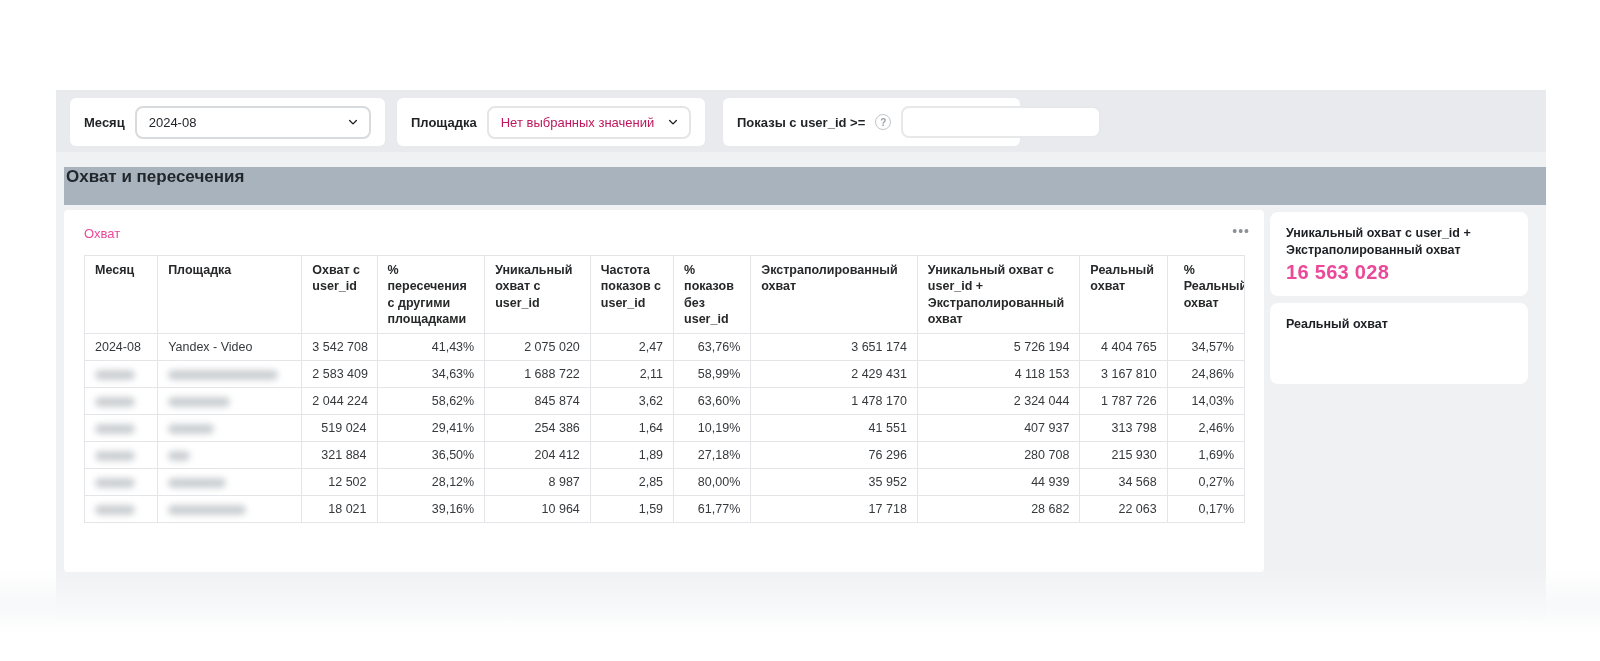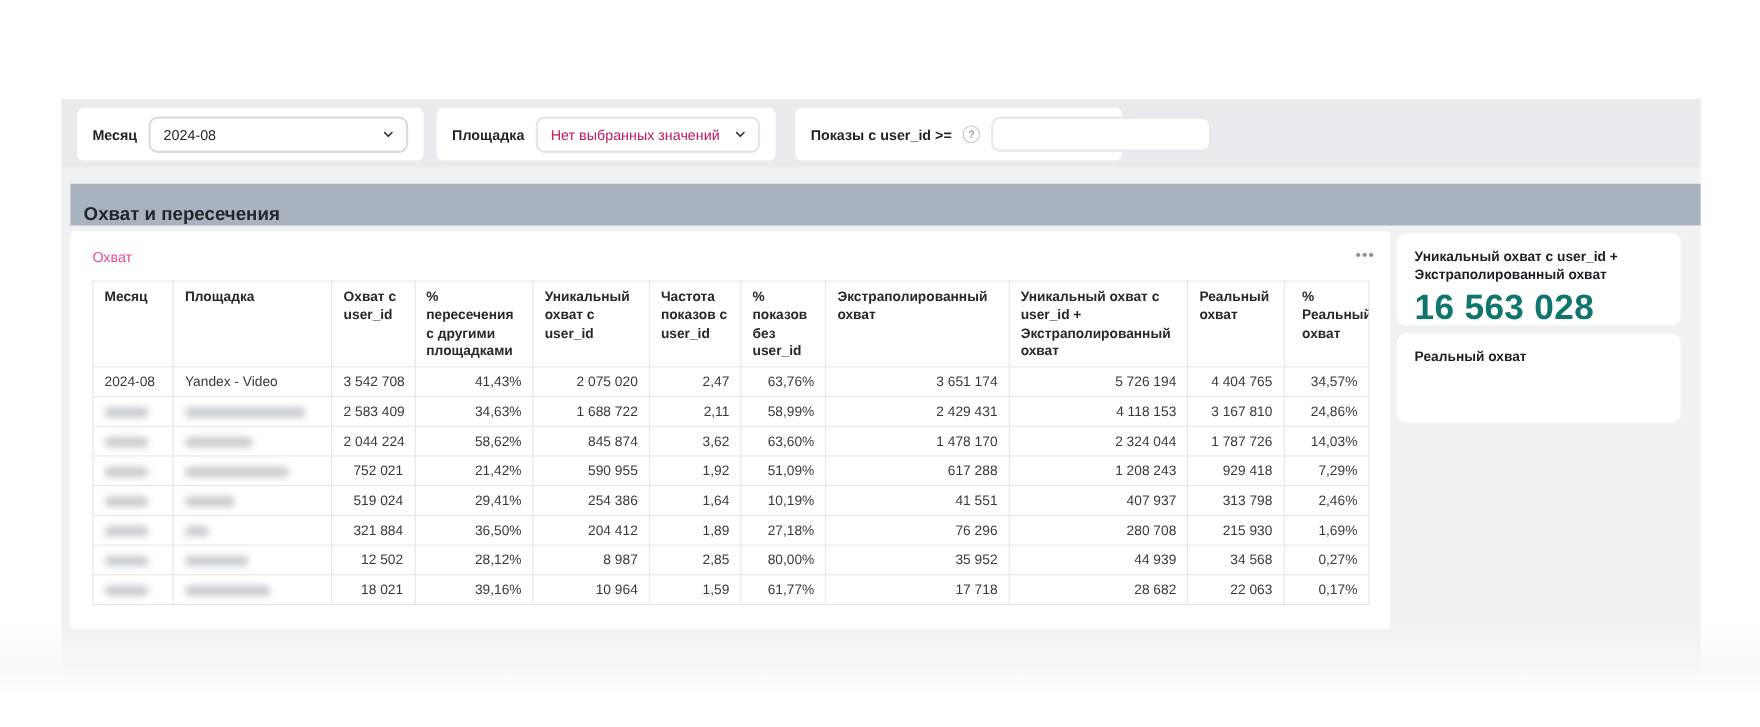--- a/index.html
+++ b/index.html
@@ -13,41 +13,41 @@
   #fc-impressions { left:723px; width:297px; }
   .f-label { font-size:13px; font-weight:bold; color:#1f2326; white-space:nowrap; }
   .select-box { flex:1; height:33px; border:2px solid #d8dbde; border-radius:8px; background:#fff; display:flex; align-items:center; justify-content:space-between; padding:0 10px 0 12px; cursor:pointer; }
   .select-box.muted { border:2px solid #e3e5e7; }
   .select-value { font-size:13px; color:#21252a; }
   .select-placeholder { font-size:13px; color:#be185d; }
   .chev { width:12px; height:12px; flex:0 0 auto; }
   .help-icon { width:16px; height:16px; border:1.5px solid #c2c6ca; border-radius:50%; color:#9aa0a6; font-size:10px; font-weight:bold; display:flex; align-items:center; justify-content:center; cursor:pointer; flex:0 0 auto; }
   .num-input { flex:1; height:32px; border:2px solid #e6e8ea; border-radius:8px; background:#fff; font-size:13px; padding:0 10px; outline:none; }
 
-  .section-bar { position:absolute; left:64px; top:167px; width:1482px; height:38px; background:#a9b3bd; display:flex; align-items:flex-end; padding-left:12px; }
+  .section-bar { position:absolute; left:64px; top:167px; width:1482px; height:38px; background:#a9b3bd; display:flex; align-items:flex-start; padding-left:2px; }
   .section-title { font-size:17px; font-weight:bold; color:#22272c; }
 
   .table-widget { position:absolute; left:64px; top:210px; width:1200px; height:362px; background:#ffffff; border-radius:4px; overflow:hidden; }
   .widget-head { position:relative; height:45px; }
   .widget-title { position:absolute; left:20px; top:16px; font-size:13px; color:#ec4899; }
   .widget-menu { position:absolute; right:14px; top:14px; font-size:14px; letter-spacing:1px; color:#8b9197; cursor:pointer; line-height:14px; }
 
   table.grid { margin-left:20px; width:1161px; table-layout:fixed; border-collapse:collapse; }
   .grid th, .grid td { border:1px solid #e3e5e8; font-size:12.5px; overflow:hidden; }
   .grid thead th { height:68px; padding:6px 10px; text-align:left; vertical-align:top; font-weight:bold; color:#26282a; line-height:1.3; cursor:pointer; }
   .grid td { height:27px; padding:0 10px; color:#36393c; white-space:nowrap; }
   .c-l { text-align:left; }
   .c-r { text-align:right; }
   .blur { display:inline-block; height:10px; border-radius:5px; background:#a2a8ae; filter:blur(3px); opacity:.55; vertical-align:middle; }
 
   .kpi-card { position:absolute; left:1270px; width:258px; background:#ffffff; border-radius:8px; padding:13px 16px; }
   #kpi-1 { top:212px; height:84px; }
   #kpi-2 { top:303px; height:81px; }
   .kpi-label { font-size:12.5px; font-weight:bold; color:#1c2024; line-height:1.32; }
-  .kpi-value { font-size:32px; font-weight:bold; color:#0f766e; margin-top:3px; letter-spacing:.3px; }
+  .kpi-value { font-size:20px; font-weight:bold; color:#ec4899; margin-top:3px; letter-spacing:.3px; }
 
   .bottom-fade { position:absolute; left:0; top:566px; width:1600px; height:95px; background:linear-gradient(to bottom, rgba(244,245,246,0) 0%, rgba(247,248,249,0.92) 42%, #ffffff 72%, #ffffff 100%); pointer-events:none; }
 </style>
 </head>
 <body>
 
 <div class="canvas"></div>
 <div class="filter-strip"></div>
 
 <div class="filter-card" id="fc-month">
@@ -136,33 +136,20 @@
           <td class="c-r">845 874</td>
           <td class="c-r">3,62</td>
           <td class="c-r">63,60%</td>
           <td class="c-r">1 478 170</td>
           <td class="c-r">2 324 044</td>
           <td class="c-r">1 787 726</td>
           <td class="c-r">14,03%</td>
         </tr>
         <tr>
           <td class="c-l"><span class="blur" style="width: 40px;"></span></td>
-          <td class="c-l"><span class="blur" style="width: 95px;"></span></td>
-          <td class="c-r">752 021</td>
-          <td class="c-r">21,42%</td>
-          <td class="c-r">590 955</td>
-          <td class="c-r">1,92</td>
-          <td class="c-r">51,09%</td>
-          <td class="c-r">617 288</td>
-          <td class="c-r">1 208 243</td>
-          <td class="c-r">929 418</td>
-          <td class="c-r">7,29%</td>
-        </tr>
-        <tr>
-          <td class="c-l"><span class="blur" style="width: 40px;"></span></td>
           <td class="c-l"><span class="blur" style="width: 46px;"></span></td>
           <td class="c-r">519 024</td>
           <td class="c-r">29,41%</td>
           <td class="c-r">254 386</td>
           <td class="c-r">1,64</td>
           <td class="c-r">10,19%</td>
           <td class="c-r">41 551</td>
           <td class="c-r">407 937</td>
           <td class="c-r">313 798</td>
           <td class="c-r">2,46%</td>

